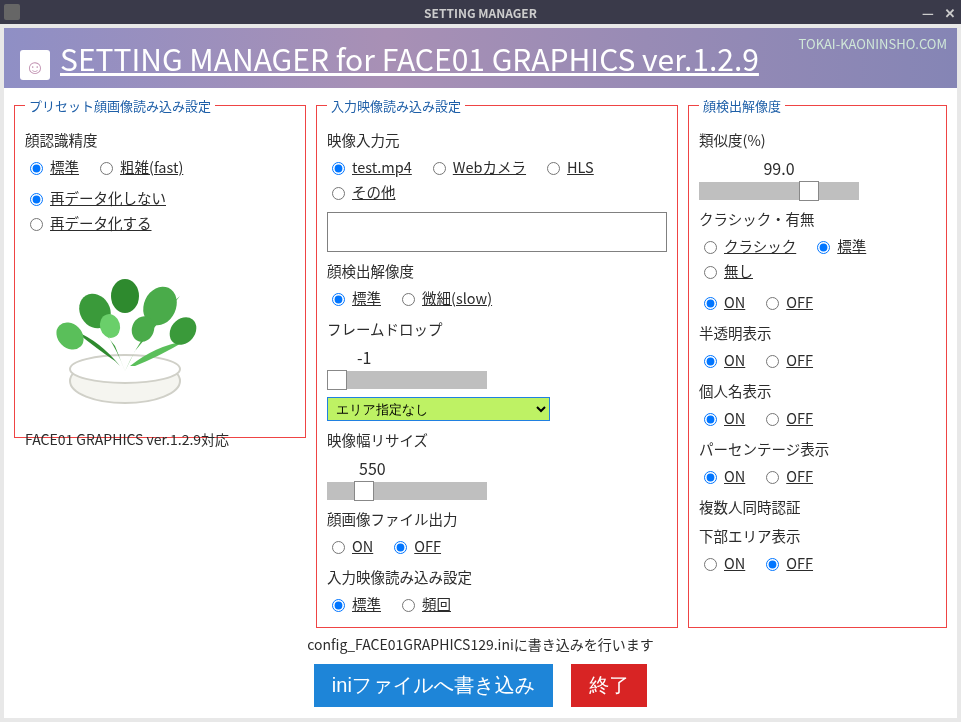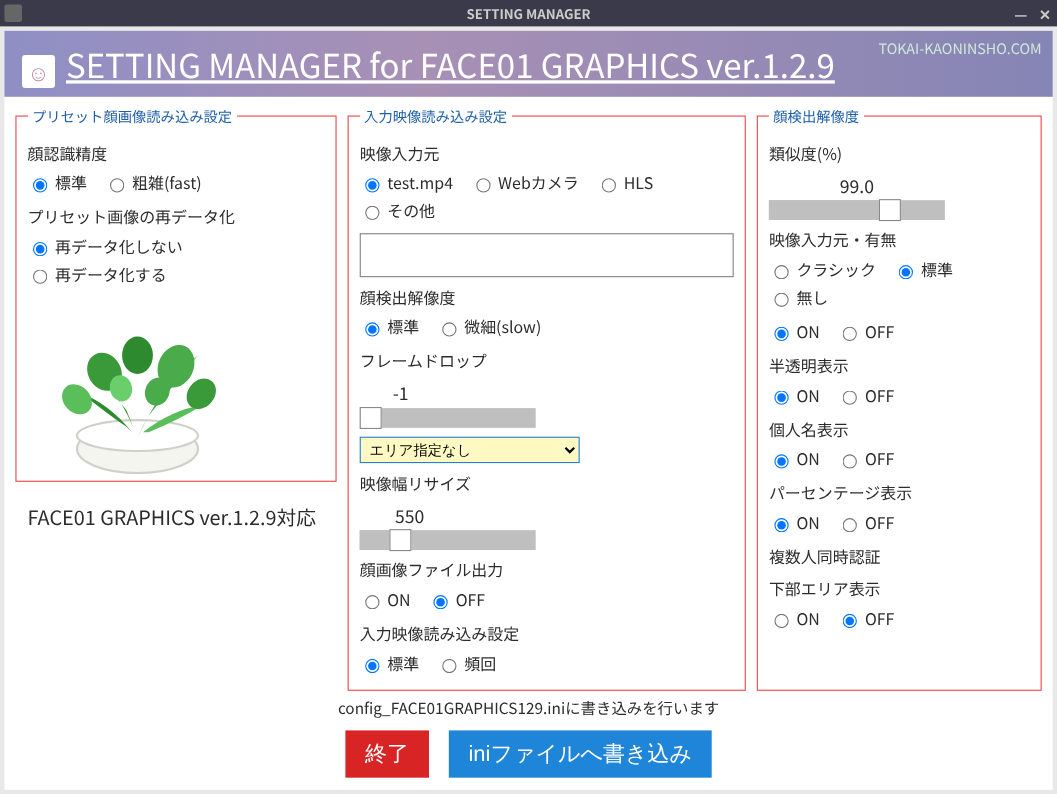--- a/index.html
+++ b/index.html
@@ -114,39 +114,40 @@
   .section-label {
     font-size: 14.5px;
     margin: 8px 0 6px 0;
   }
   .radio-row {
     display: flex;
     gap: 4px;
     align-items: flex-end;
     flex-wrap: wrap;
     margin: 4px 0 10px 0;
+    text-decoration: underline;
   }
   .radio-row label {
     display: flex;
     align-items: center;
     gap: 4px;
     margin-right: 12px;
     font-size: 14.5px;
   }
   .radio-row input[type="radio"] {
     width: 13px;
     height: 13px;
   }
   .plant {
     width: 200px;
     height: 150px;
     margin: 18px auto 10px auto;
   }
   .caption {
-    font-size: 18px;
+    font-size: 14px;
     margin-top: 4px;
   }
   .text-input {
     width: 100%;
     height: 40px;
     border: 1px solid #808080;
     background: #fff;
     padding: 4px;
     font-size: 13px;
   }
@@ -172,24 +173,24 @@
     height: 20px;
     background: #fff;
     border: 1px solid #888;
   }
   .slider .prefill {
     position: absolute;
     left: 0; top: 0; bottom: 0;
     background: #bfbfbf;
   }
   select.dropdown {
-    width: 200px;
+    width: 223px;
     height: 24px;
     border: 1px solid #2080e0;
-    background: #fef9c3;
+    background: #bef264;
     font-size: 13px;
     padding: 0 4px;
   }
   .footer {
     text-align: center;
     padding: 6px 0 14px 0;
   }
   .footer-text { font-size: 14px; margin-bottom: 10px; }
   .btn-row { display: flex; justify-content: center; gap: 18px; }
   .btn {
@@ -231,21 +232,20 @@
         <label>
             <input type="radio" checked="" style="">
             <span>標準</span>
           </label>
         <label>
             <input type="radio" style="">
             <span>粗雑(fast)</span>
           </label>
       </div>
 
-      <div class="section-label">プリセット画像の再データ化</div>
       <div class="radio-row">
         <label>
             <input type="radio" checked="" style="">
             <span>再データ化しない</span>
           </label>
         <label>
             <input type="radio" style="">
             <span>再データ化する</span>
           </label>
       </div>
@@ -356,21 +356,21 @@
 
       <div class="section-label">類似度(%)</div>
       <div class="slider-wrap">
         <div class="slider-label" style="text-align:center;">99.0</div>
         <div class="slider">
           <div class="prefill" style="width:100px"></div>
           <div class="thumb" style="left:100px"></div>
         </div>
       </div>
 
-      <div class="section-label">映像入力元・有無</div>
+      <div class="section-label">クラシック・有無</div>
       <div class="radio-row">
         <label>
             <input type="radio" style="">
             <span>クラシック</span>
           </label>
         <label>
             <input type="radio" checked="" style="">
             <span>標準</span>
           </label>
         <label>
@@ -438,17 +438,17 @@
             <input type="radio" checked="" style="">
             <span>OFF</span>
           </label>
       </div>
     </fieldset>
   </div>
 
   <div class="footer">
     <div class="footer-text">config_FACE01GRAPHICS129.iniに書き込みを行います</div>
     <div class="btn-row">
+      <button class="btn btn-primary">iniファイルへ書き込み</button>
       <button class="btn btn-danger">終了</button>
-      <button class="btn btn-primary">iniファイルへ書き込み</button>
     </div>
   </div>
 </div>
 
 </body></html>

